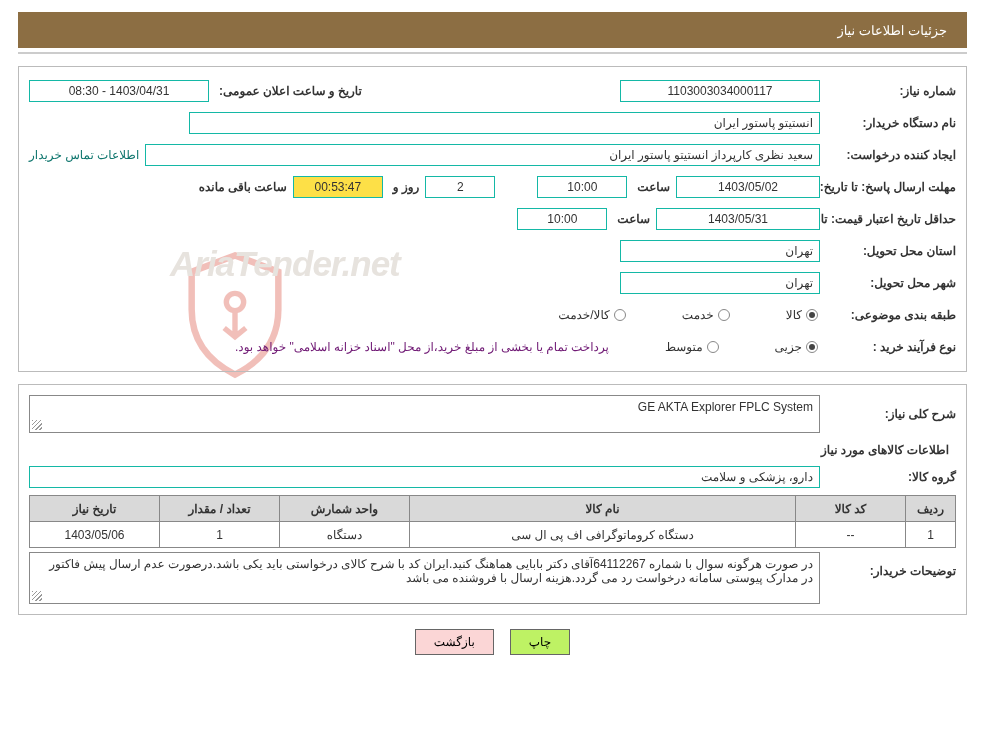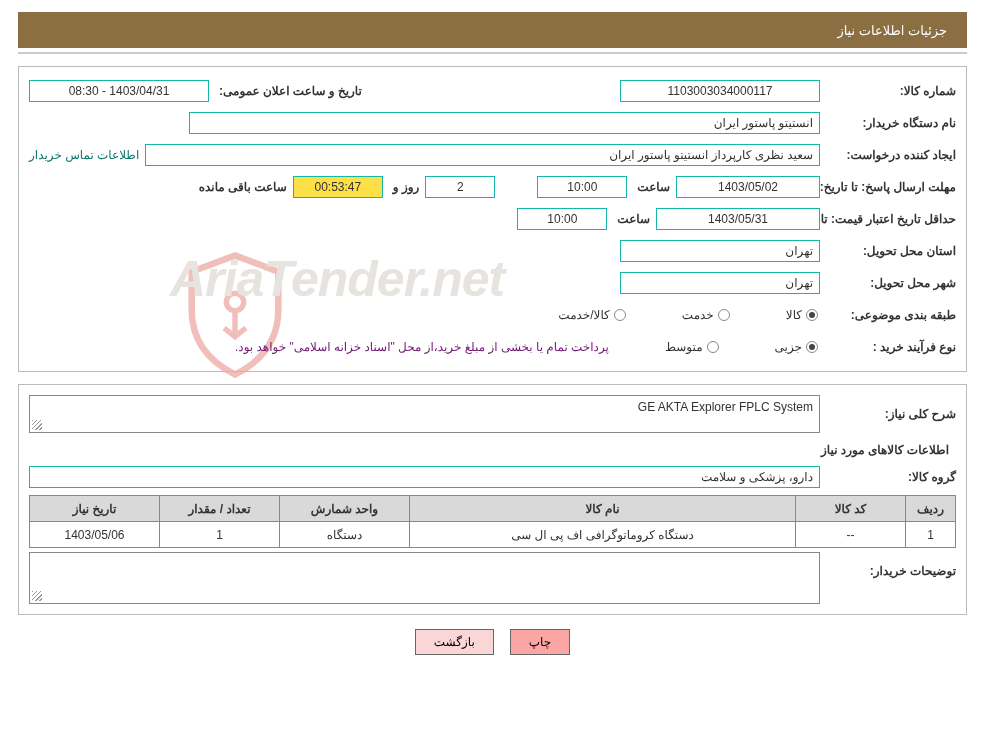--- a/index.html
+++ b/index.html
@@ -19,23 +19,23 @@
 .radio-dot{width:12px;height:12px;border:1px solid #888;border-radius:50%;display:inline-flex;align-items:center;justify-content:center;background:#fff}
 .radio-dot.sel::after{content:"";width:6px;height:6px;border-radius:50%;background:#444}
 .textarea{border:1px solid #888;min-height:38px;background:#fff;padding:4px 6px;position:relative;direction:rtl;text-align:right}
 .resize{position:absolute;left:2px;bottom:2px;width:10px;height:10px;background:repeating-linear-gradient(135deg,#999,#999 1px,transparent 1px,transparent 3px)}
 .section-title{font-weight:bold;color:#333;margin:10px 7px 6px 0}
 table.grid{width:100%;border-collapse:collapse;margin:4px 0}
 table.grid th,table.grid td{border:1px solid #888;padding:4px 6px;text-align:center;height:26px}
 table.grid th{background:#d9d9d9;font-weight:bold}
 .btn-row{display:flex;justify-content:center;gap:16px;margin:14px 0}
 .btn{border:1px solid #666;padding:4px 18px;height:26px;display:flex;align-items:center;cursor:pointer;font-family:inherit;font-size:12px}
-.btn-green{background:#fca5a5}
+.btn-green{background:#bef264}
 .btn-pink{background:#fbd6d6}
-.watermark{position:absolute;top:250px;left:170px;font-size:50px;color:#e7e3de;font-style:italic;font-weight:bold;z-index:0;pointer-events:none;letter-spacing:-1px}
+.watermark{position:absolute;top:244px;left:170px;font-size:35px;color:#e7e3de;font-style:italic;font-weight:bold;z-index:0;pointer-events:none;letter-spacing:-1px}
 .watermark-shield{position:absolute;top:250px;left:180px;width:110px;height:130px;z-index:0;pointer-events:none;opacity:.35}
 .watermark-shield svg{width:100%;height:100%}
 .panel>*{position:relative;z-index:1}
 .muted-note{color:#701a75;font-size:12px}
 </style>
 </head>
 <body>
 
 <div class="watermark-shield">
 <svg viewBox="0 0 100 120">
@@ -46,21 +46,21 @@
 </div>
 <div class="watermark">AriaTender.net</div>
 
 <div class="header-bar">
   <span class="title">جزئیات اطلاعات نیاز</span>
 </div>
 <div class="gray-line"></div>
 
 <div class="panel">
   <div class="row">
-    <span class="label" style="width:130px">شماره کالا:</span>
+    <span class="label" style="width:130px">شماره نیاز:</span>
     <div class="input-field center-text" style="width:200px">1103003034000117</div>
     <span style="flex:1"></span>
     <span class="label">تاریخ و ساعت اعلان عمومی:</span>
     <div class="input-field center-text" style="width:180px">1403/04/31 - 08:30</div>
   </div>
 
   <div class="row">
     <span class="label" style="width:130px">نام دستگاه خریدار:</span>
     <div class="input-field wide" style="margin-left:160px">انستیتو پاستور ایران</div>
   </div>
@@ -173,20 +173,21 @@
         <td>دستگاه</td>
         <td>1</td>
         <td>1403/05/06</td>
       </tr>
     </tbody>
   </table>
 
   <div class="row" style="align-items:flex-start">
     <span class="label" style="width:130px;padding-top:12px">توضیحات خریدار:</span>
     <div class="textarea wide" style="min-height:52px">
+      <span>در صورت هرگونه سوال با شماره 64112267آقای دکتر بابایی هماهنگ کنید.ایران کد با شرح کالای درخواستی باید یکی باشد.درصورت عدم ارسال پیش فاکتور در مدارک پیوستی سامانه درخواست رد می گردد.هزینه ارسال با فروشنده می باشد</span>
       <div class="resize"></div>
     </div>
   </div>
 </div>
 
 <div class="btn-row">
   <button class="btn btn-green">چاپ</button>
   <button class="btn btn-pink">بازگشت</button>
 </div>
 

